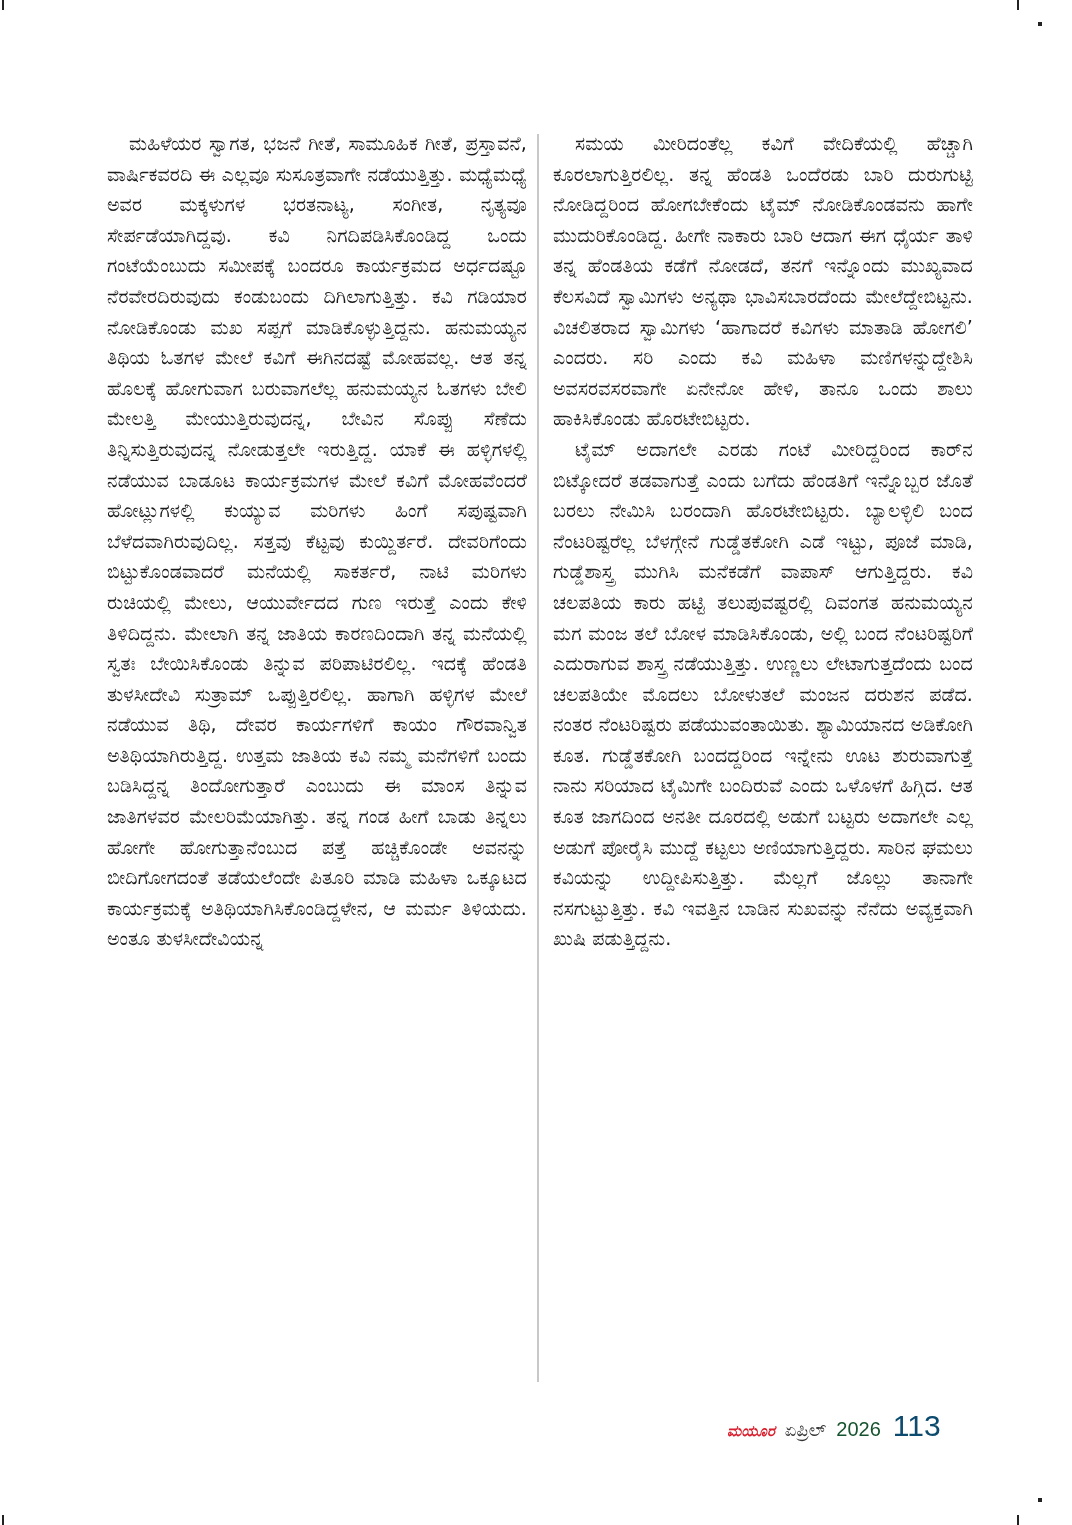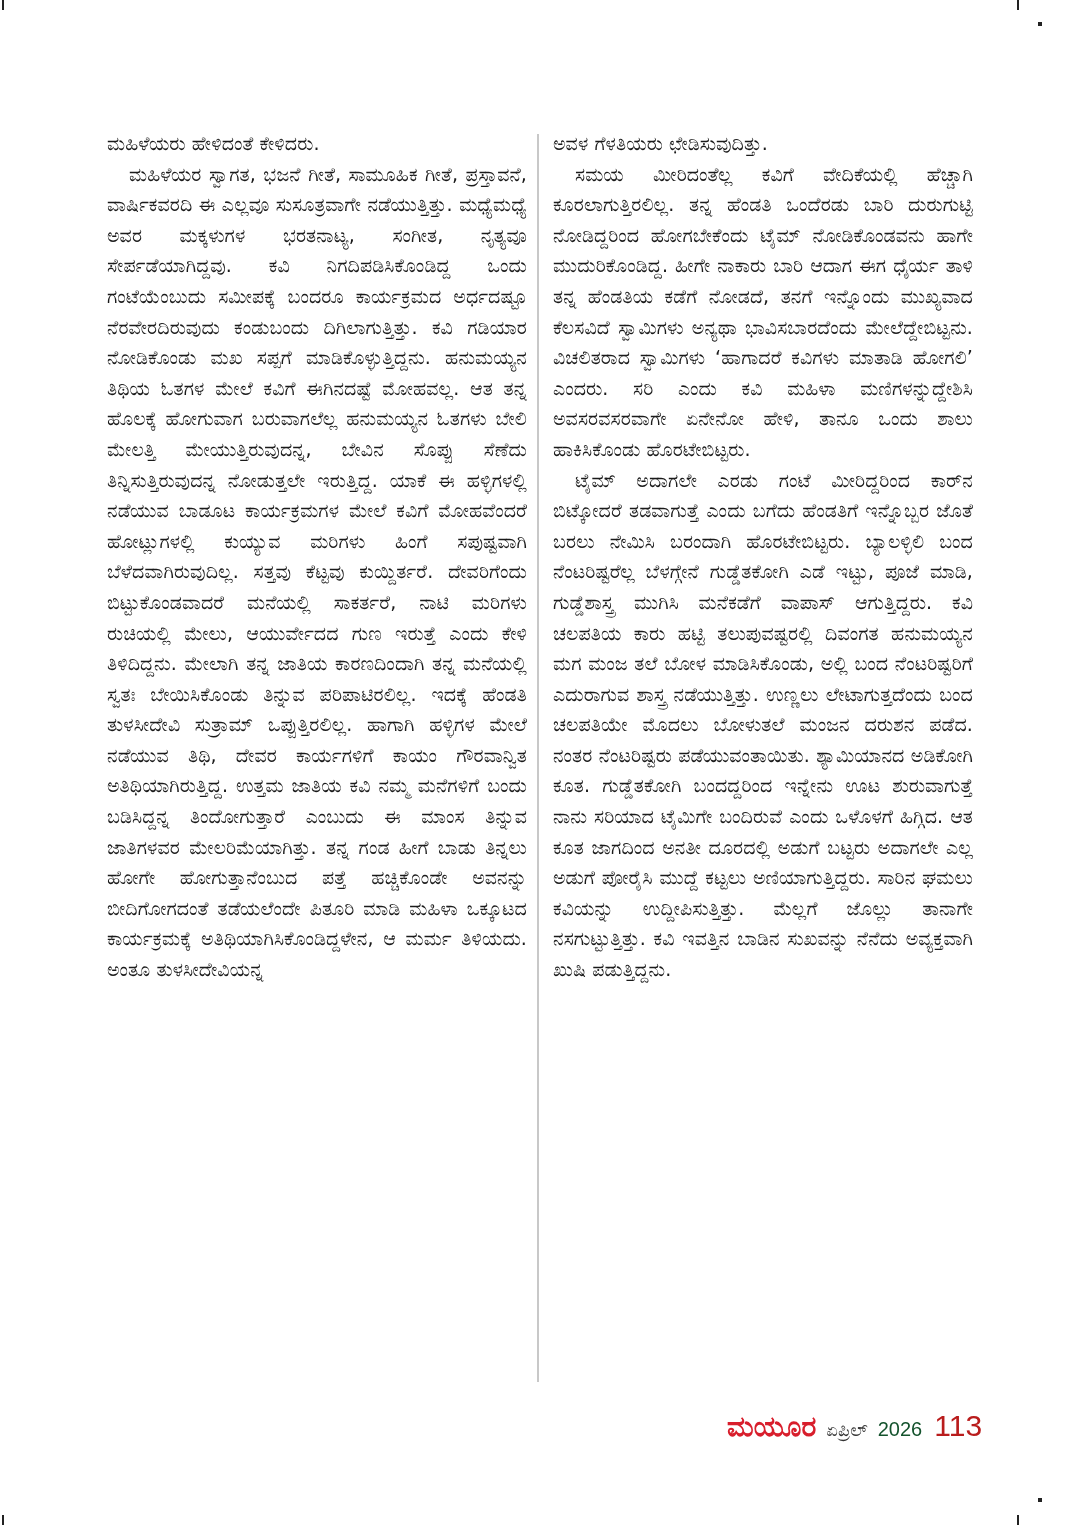--- a/index.html
+++ b/index.html
@@ -60,59 +60,58 @@
       top: 1390px;
       left: 727px;
       display: flex;
       align-items: baseline;
       gap: 10px;
       white-space: nowrap;
     }
     .footer .logo {
       color: #d81e2c;
       font-weight: bold;
-      font-size: 28px;
+      font-size: 15px;
+      font-style: italic;
       text-align: right;
     }
     .footer .month {
       font-size: 18px;
       color: #333;
       margin-top: 29px;
     }
     .footer .year {
       font-family: "Liberation Sans", sans-serif;
       font-size: 20px;
       color: #14532d;
     }
     .footer .page-number {
       font-family: "Liberation Sans", sans-serif;
       font-size: 30px;
-      color: #b91c1c;
+      color: #0c4a6e;
       margin-left: 2px;
     }
   </style>
 </head>
 <body>
 
 <div class="crop-mark v" id="cm-tl"></div>
 <div class="crop-mark v" id="cm-tr"></div>
 <div class="crop-mark h" id="cm-r1"></div>
 <div class="crop-mark v" id="cm-bl"></div>
 <div class="crop-mark v" id="cm-br"></div>
 <div class="crop-mark h" id="cm-r2"></div>
 
 <div class="column" id="col-left">
-  <p>ಮಹಿಳೆಯರು ಹೇಳಿದಂತೆ ಕೇಳಿದರು.</p>
   <p class="indent">ಮಹಿಳೆಯರ ಸ್ವಾಗತ, ಭಜನೆ ಗೀತೆ, ಸಾಮೂಹಿಕ ಗೀತೆ, ಪ್ರಸ್ತಾವನೆ, ವಾರ್ಷಿಕವರದಿ ಈ ಎಲ್ಲವೂ ಸುಸೂತ್ರವಾಗೇ ನಡೆಯುತ್ತಿತ್ತು. ಮಧ್ಯೆಮಧ್ಯೆ ಅವರ ಮಕ್ಕಳುಗಳ ಭರತನಾಟ್ಯ, ಸಂಗೀತ, ನೃತ್ಯವೂ ಸೇರ್ಪಡೆಯಾಗಿದ್ದವು. ಕವಿ ನಿಗದಿಪಡಿಸಿಕೊಂಡಿದ್ದ ಒಂದು ಗಂಟೆಯೆಂಬುದು ಸಮೀಪಕ್ಕೆ ಬಂದರೂ ಕಾರ್ಯಕ್ರಮದ ಅರ್ಧದಷ್ಟೂ ನೆರವೇರದಿರುವುದು ಕಂಡುಬಂದು ದಿಗಿಲಾಗುತ್ತಿತ್ತು. ಕವಿ ಗಡಿಯಾರ ನೋಡಿಕೊಂಡು ಮಖ ಸಪ್ಪಗೆ ಮಾಡಿಕೊಳ್ಳುತ್ತಿದ್ದನು. ಹನುಮಯ್ಯನ ತಿಥಿಯ ಓತಗಳ ಮೇಲೆ ಕವಿಗೆ ಈಗಿನದಷ್ಟೆ ಮೋಹವಲ್ಲ. ಆತ ತನ್ನ ಹೊಲಕ್ಕೆ ಹೋಗುವಾಗ ಬರುವಾಗಲೆಲ್ಲ ಹನುಮಯ್ಯನ ಓತಗಳು ಬೇಲಿ ಮೇಲತ್ತಿ ಮೇಯುತ್ತಿರುವುದನ್ನ, ಬೇವಿನ ಸೊಪ್ಪು ಸೆಣೆದು ತಿನ್ನಿಸುತ್ತಿರುವುದನ್ನ ನೋಡುತ್ತಲೇ ಇರುತ್ತಿದ್ದ. ಯಾಕೆ ಈ ಹಳ್ಳಿಗಳಲ್ಲಿ ನಡೆಯುವ ಬಾಡೂಟ ಕಾರ್ಯಕ್ರಮಗಳ ಮೇಲೆ ಕವಿಗೆ ಮೋಹವೆಂದರೆ ಹೋಟ್ಲುಗಳಲ್ಲಿ ಕುಯ್ಯುವ ಮರಿಗಳು ಹಿಂಗೆ ಸಪುಷ್ಟವಾಗಿ ಬೆಳೆದವಾಗಿರುವುದಿಲ್ಲ. ಸತ್ತವು ಕೆಟ್ಟವು ಕುಯ್ದಿರ್ತರೆ. ದೇವರಿಗೆಂದು ಬಿಟ್ಟುಕೊಂಡವಾದರೆ ಮನೆಯಲ್ಲಿ ಸಾಕರ್ತರೆ, ನಾಟಿ ಮರಿಗಳು ರುಚಿಯಲ್ಲಿ ಮೇಲು, ಆಯುರ್ವೇದದ ಗುಣ ಇರುತ್ತೆ ಎಂದು ಕೇಳಿ ತಿಳಿದಿದ್ದನು. ಮೇಲಾಗಿ ತನ್ನ ಜಾತಿಯ ಕಾರಣದಿಂದಾಗಿ ತನ್ನ ಮನೆಯಲ್ಲಿ ಸ್ವತಃ ಬೇಯಿಸಿಕೊಂಡು ತಿನ್ನುವ ಪರಿಪಾಟಿರಲಿಲ್ಲ. ಇದಕ್ಕೆ ಹೆಂಡತಿ ತುಳಸೀದೇವಿ ಸುತ್ರಾಮ್ ಒಪ್ಪುತ್ತಿರಲಿಲ್ಲ. ಹಾಗಾಗಿ ಹಳ್ಳಿಗಳ ಮೇಲೆ ನಡೆಯುವ ತಿಥಿ, ದೇವರ ಕಾರ್ಯಗಳಿಗೆ ಕಾಯಂ ಗೌರವಾನ್ವಿತ ಅತಿಥಿಯಾಗಿರುತ್ತಿದ್ದ. ಉತ್ತಮ ಜಾತಿಯ ಕವಿ ನಮ್ಮ ಮನೆಗಳಿಗೆ ಬಂದು ಬಡಿಸಿದ್ದನ್ನ ತಿಂದೋಗುತ್ತಾರೆ ಎಂಬುದು ಈ ಮಾಂಸ ತಿನ್ನುವ ಜಾತಿಗಳವರ ಮೇಲರಿಮೆಯಾಗಿತ್ತು. ತನ್ನ ಗಂಡ ಹೀಗೆ ಬಾಡು ತಿನ್ನಲು ಹೋಗೇ ಹೋಗುತ್ತಾನೆಂಬುದ ಪತ್ತೆ ಹಚ್ಚಿಕೊಂಡೇ ಅವನನ್ನು ಬೀದಿಗೋಗದಂತೆ ತಡೆಯಲೆಂದೇ ಪಿತೂರಿ ಮಾಡಿ ಮಹಿಳಾ ಒಕ್ಕೂಟದ ಕಾರ್ಯಕ್ರಮಕ್ಕೆ ಅತಿಥಿಯಾಗಿಸಿಕೊಂಡಿದ್ದಳೇನ, ಆ ಮರ್ಮ ತಿಳಿಯದು. ಅಂತೂ ತುಳಸೀದೇವಿಯನ್ನ</p>
 </div>
 
 <div class="column-divider"></div>
 
 <div class="column" id="col-right">
-  <p>ಅವಳ ಗೆಳತಿಯರು ಛೇಡಿಸುವುದಿತ್ತು.</p>
   <p class="indent">ಸಮಯ ಮೀರಿದಂತೆಲ್ಲ ಕವಿಗೆ ವೇದಿಕೆಯಲ್ಲಿ ಹೆಚ್ಚಾಗಿ ಕೂರಲಾಗುತ್ತಿರಲಿಲ್ಲ. ತನ್ನ ಹೆಂಡತಿ ಒಂದೆರಡು ಬಾರಿ ದುರುಗುಟ್ಟಿ ನೋಡಿದ್ದರಿಂದ ಹೋಗಬೇಕೆಂದು ಟೈಮ್ ನೋಡಿಕೊಂಡವನು ಹಾಗೇ ಮುದುರಿಕೊಂಡಿದ್ದ. ಹೀಗೇ ನಾಕಾರು ಬಾರಿ ಆದಾಗ ಈಗ ಧೈರ್ಯ ತಾಳಿ ತನ್ನ ಹೆಂಡತಿಯ ಕಡೆಗೆ ನೋಡದೆ, ತನಗೆ ಇನ್ನೊಂದು ಮುಖ್ಯವಾದ ಕೆಲಸವಿದೆ ಸ್ವಾಮಿಗಳು ಅನ್ಯಥಾ ಭಾವಿಸಬಾರದೆಂದು ಮೇಲೆದ್ದೇಬಿಟ್ಟನು. ವಿಚಲಿತರಾದ ಸ್ವಾಮಿಗಳು ‘ಹಾಗಾದರೆ ಕವಿಗಳು ಮಾತಾಡಿ ಹೋಗಲಿ’ ಎಂದರು. ಸರಿ ಎಂದು ಕವಿ ಮಹಿಳಾ ಮಣಿಗಳನ್ನುದ್ದೇಶಿಸಿ ಅವಸರವಸರವಾಗೇ ಏನೇನೋ ಹೇಳಿ, ತಾನೂ ಒಂದು ಶಾಲು ಹಾಕಿಸಿಕೊಂಡು ಹೊರಟೇಬಿಟ್ಟರು.</p>
   <p class="indent">ಟೈಮ್ ಅದಾಗಲೇ ಎರಡು ಗಂಟೆ ಮೀರಿದ್ದರಿಂದ ಕಾರ್‌ನ ಬಿಟ್ಕೋದರೆ ತಡವಾಗುತ್ತೆ ಎಂದು ಬಗೆದು ಹೆಂಡತಿಗೆ ಇನ್ನೊಬ್ಬರ ಜೊತೆ ಬರಲು ನೇಮಿಸಿ ಬರಂದಾಗಿ ಹೊರಟೇಬಿಟ್ಟರು. ಬ್ಯಾಲಳ್ಳಿಲಿ ಬಂದ ನೆಂಟರಿಷ್ಟರೆಲ್ಲ ಬೆಳಗ್ಗೇನೆ ಗುಡ್ಡೆತಕೋಗಿ ಎಡೆ ಇಟ್ಟು, ಪೂಜೆ ಮಾಡಿ, ಗುಡ್ಡೆಶಾಸ್ತ್ರ ಮುಗಿಸಿ ಮನೆಕಡೆಗೆ ವಾಪಾಸ್ ಆಗುತ್ತಿದ್ದರು. ಕವಿ ಚಲಪತಿಯ ಕಾರು ಹಟ್ಟಿ ತಲುಪುವಷ್ಟರಲ್ಲಿ ದಿವಂಗತ ಹನುಮಯ್ಯನ ಮಗ ಮಂಜ ತಲೆ ಬೋಳ ಮಾಡಿಸಿಕೊಂಡು, ಅಲ್ಲಿ ಬಂದ ನೆಂಟರಿಷ್ಟರಿಗೆ ಎದುರಾಗುವ ಶಾಸ್ತ್ರ ನಡೆಯುತ್ತಿತ್ತು. ಉಣ್ಣಲು ಲೇಟಾಗುತ್ತದೆಂದು ಬಂದ ಚಲಪತಿಯೇ ಮೊದಲು ಬೋಳುತಲೆ ಮಂಜನ ದರುಶನ ಪಡೆದ. ನಂತರ ನೆಂಟರಿಷ್ಟರು ಪಡೆಯುವಂತಾಯಿತು. ಶ್ಯಾಮಿಯಾನದ ಅಡಿಕೋಗಿ ಕೂತ. ಗುಡ್ಡೆತಕೋಗಿ ಬಂದದ್ದರಿಂದ ಇನ್ನೇನು ಊಟ ಶುರುವಾಗುತ್ತೆ ನಾನು ಸರಿಯಾದ ಟೈಮಿಗೇ ಬಂದಿರುವೆ ಎಂದು ಒಳೊಳಗೆ ಹಿಗ್ಗಿದ. ಆತ ಕೂತ ಜಾಗದಿಂದ ಅನತೀ ದೂರದಲ್ಲಿ ಅಡುಗೆ ಬಟ್ಟರು ಅದಾಗಲೇ ಎಲ್ಲ ಅಡುಗೆ ಪೋರೈಸಿ ಮುದ್ದೆ ಕಟ್ಟಲು ಅಣಿಯಾಗುತ್ತಿದ್ದರು. ಸಾರಿನ ಘಮಲು ಕವಿಯನ್ನು ಉದ್ದೀಪಿಸುತ್ತಿತ್ತು. ಮೆಲ್ಲಗೆ ಜೊಲ್ಲು ತಾನಾಗೇ ನಸಗುಟ್ಟುತ್ತಿತ್ತು. ಕವಿ ಇವತ್ತಿನ ಬಾಡಿನ ಸುಖವನ್ನು ನೆನೆದು ಅವ್ಯಕ್ತವಾಗಿ ಖುಷಿ ಪಡುತ್ತಿದ್ದನು.</p>
 </div>
 
 <div class="footer">
   <span class="logo" style="color: rgb(216, 30, 44);">ಮಯೂರ</span>
   <span class="month">ಏಪ್ರಿಲ್</span>
   <span class="year">2026</span>
   <span class="page-number">113</span>
 </div>

